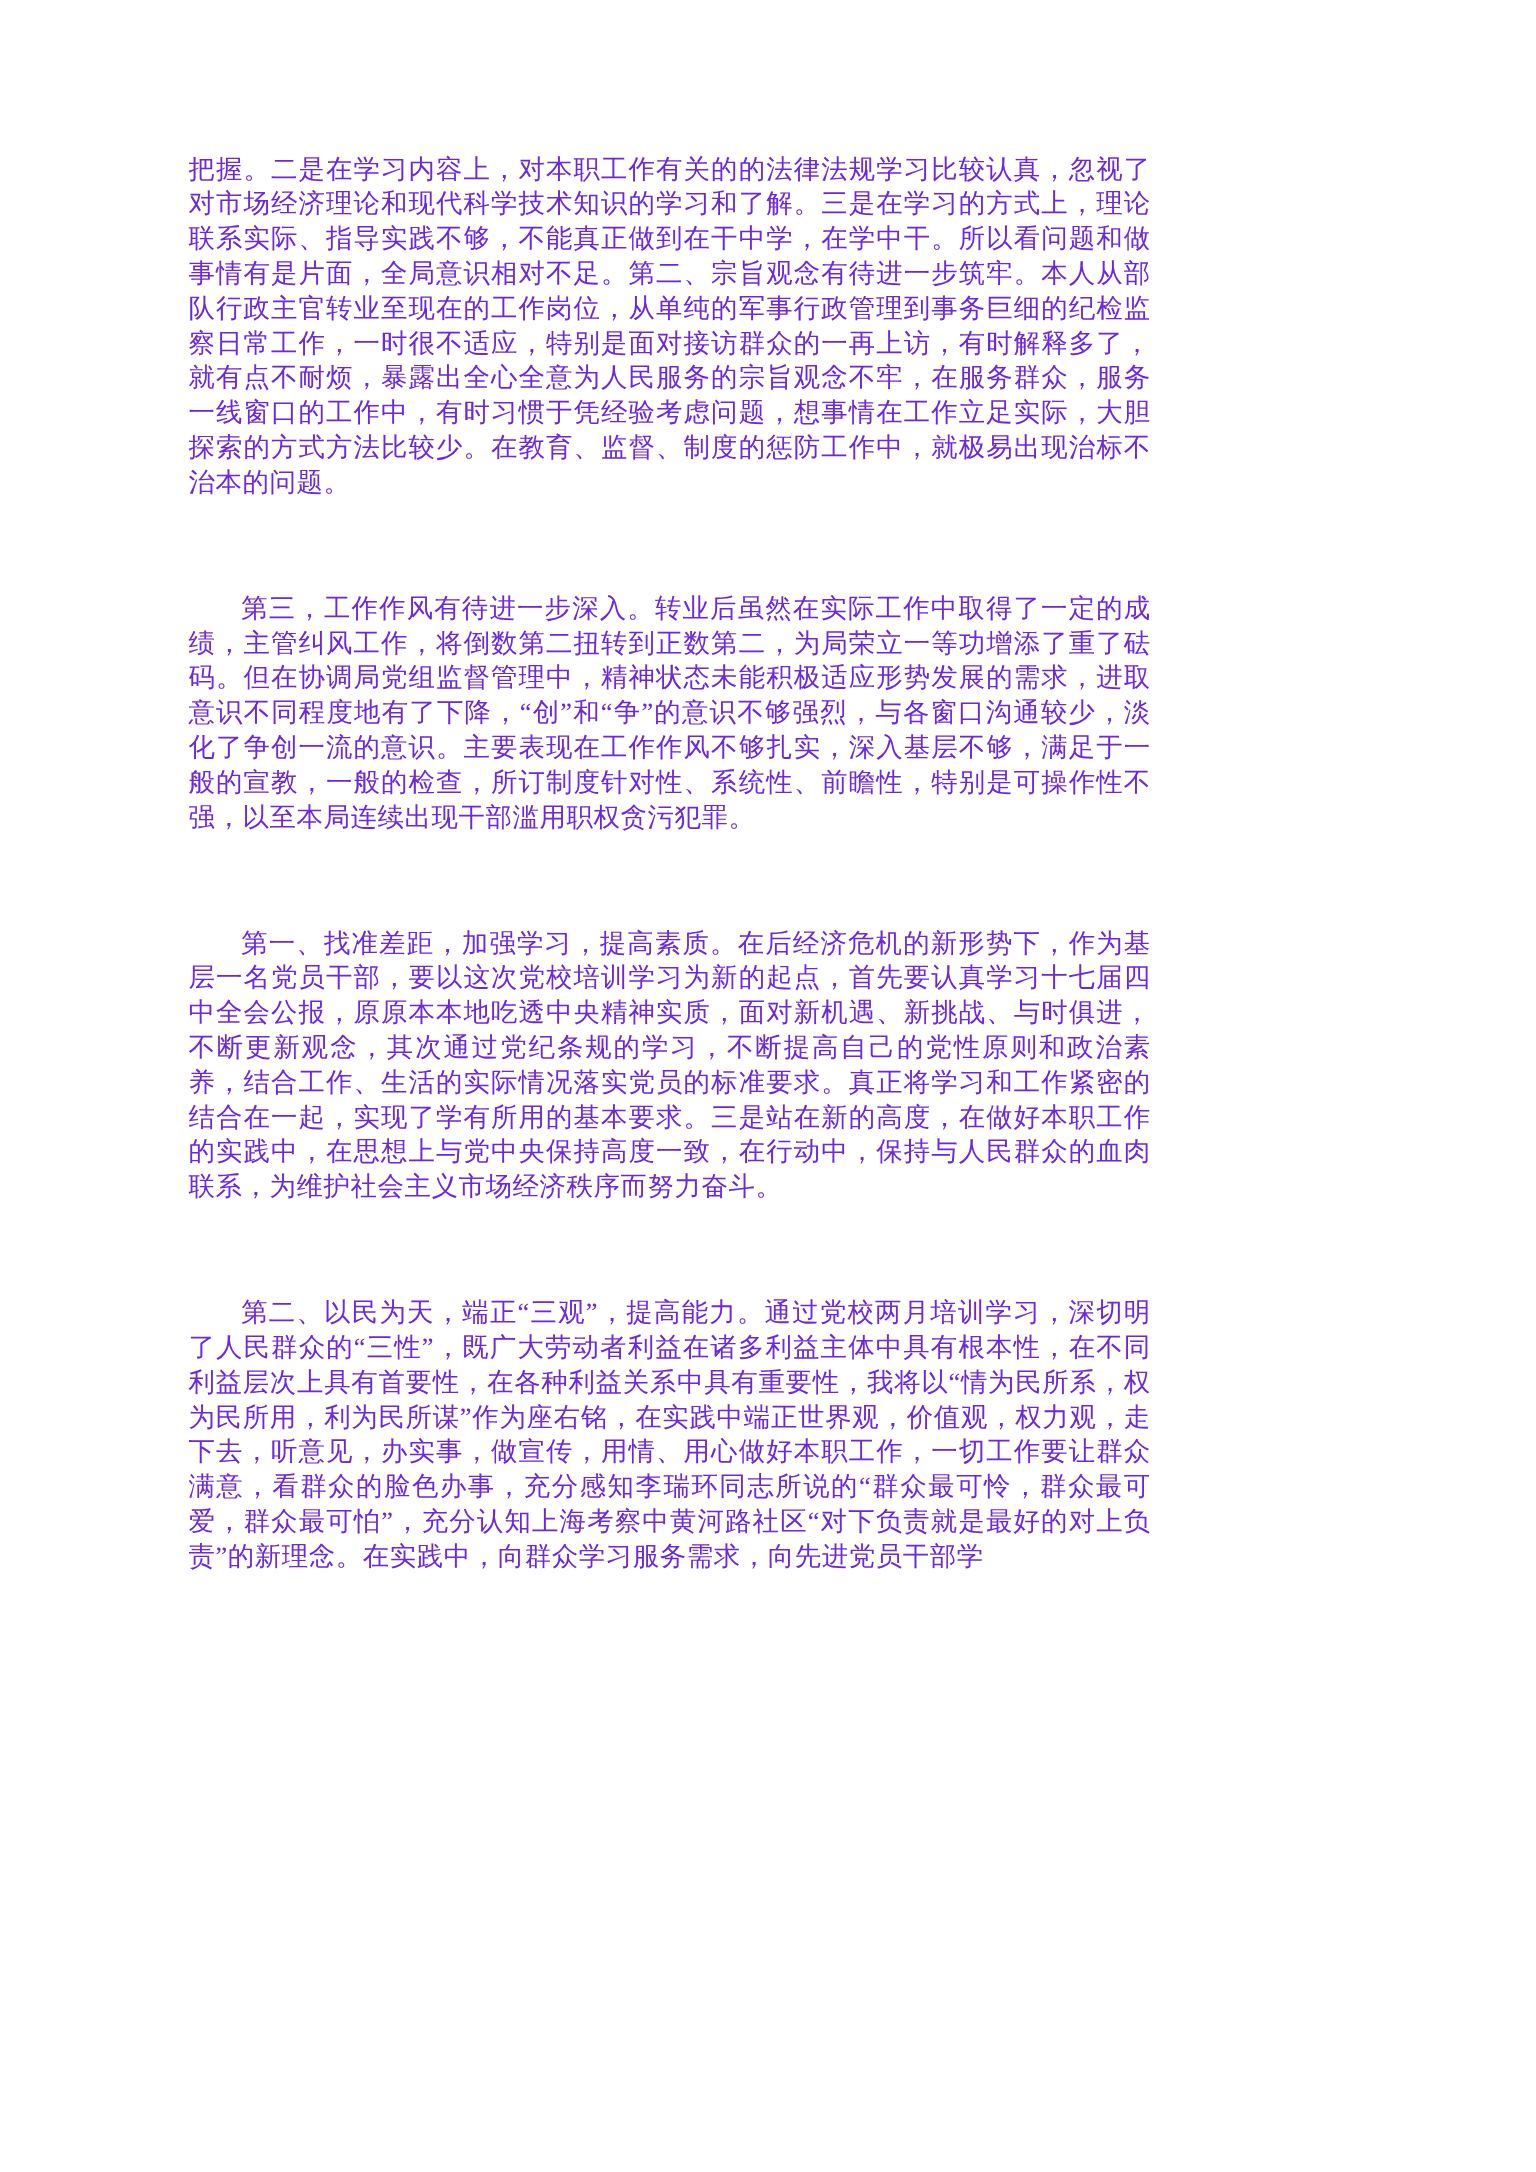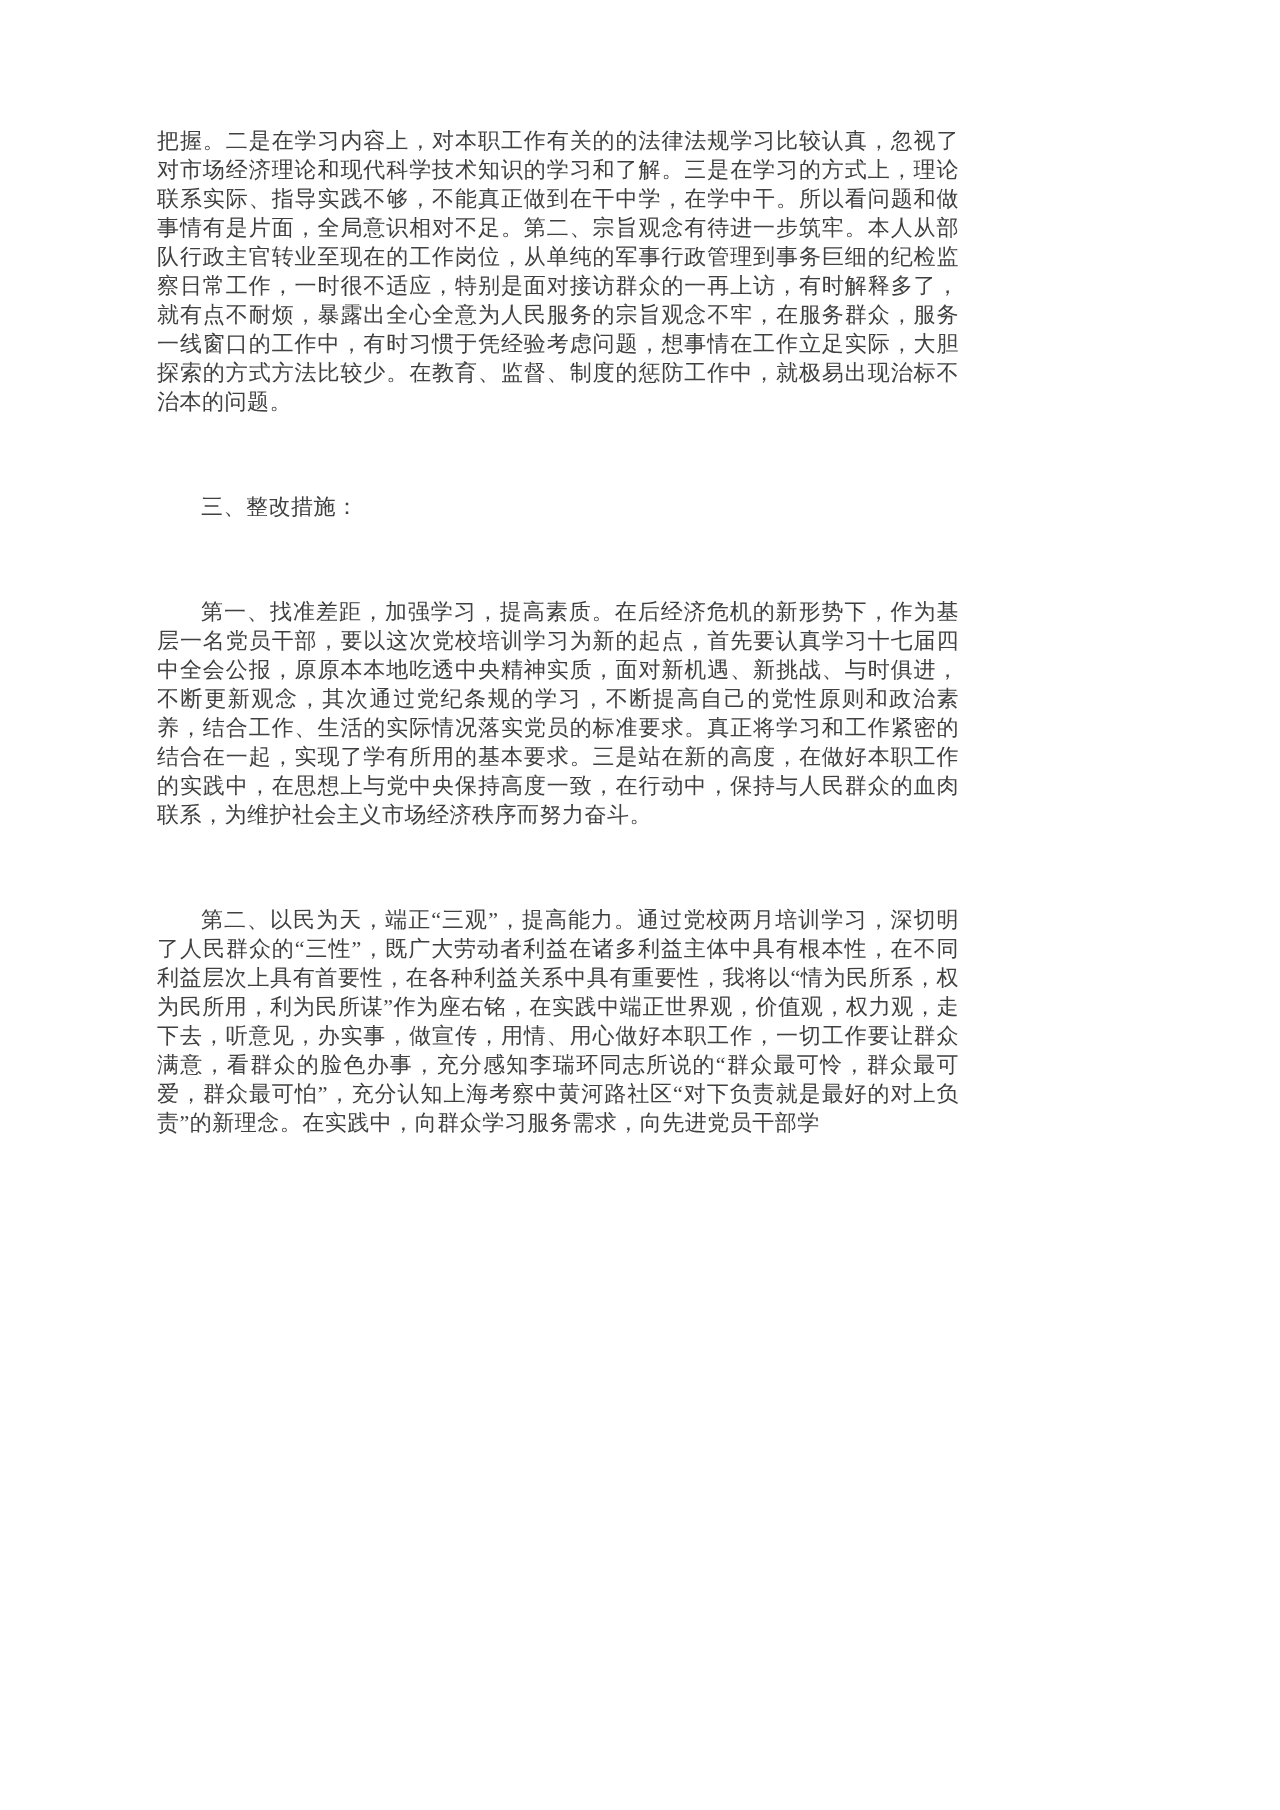--- a/index.html
+++ b/index.html
@@ -13,21 +13,21 @@
     height: 1810px;
     background: #ffffff;
     overflow: hidden;
     font-family: "Liberation Serif", "DejaVu Serif", serif;
   }
   .doc-content {
     position: absolute;
     top: 126px;
     left: 157px;
     width: 802px;
-    color: #404040;
+    color: #6d28d9;
     font-size: 22px;
     line-height: 29px;
     text-align: justify;
     text-justify: inter-character;
     letter-spacing: 0.5px;
   }
   p.para {
     margin: 0 0 76px 0;
     padding: 0;
   }
@@ -38,17 +38,17 @@
     margin-bottom: 0;
     margin-top: 40px;
   }
 </style>
 </head>
 <body>
 
 <div class="page">
   <div class="doc-content">
     <p class="para">把握。二是在学习内容上，对本职工作有关的的法律法规学习比较认真，忽视了对市场经济理论和现代科学技术知识的学习和了解。三是在学习的方式上，理论联系实际、指导实践不够，不能真正做到在干中学，在学中干。所以看问题和做事情有是片面，全局意识相对不足。第二、宗旨观念有待进一步筑牢。本人从部队行政主官转业至现在的工作岗位，从单纯的军事行政管理到事务巨细的纪检监察日常工作，一时很不适应，特别是面对接访群众的一再上访，有时解释多了，就有点不耐烦，暴露出全心全意为人民服务的宗旨观念不牢，在服务群众，服务一线窗口的工作中，有时习惯于凭经验考虑问题，想事情在工作立足实际，大胆探索的方式方法比较少。在教育、监督、制度的惩防工作中，就极易出现治标不治本的问题。</p>
-    <p class="para indent">三、整改措施：</p>
+    <p class="para indent">第三，工作作风有待进一步深入。转业后虽然在实际工作中取得了一定的成绩，主管纠风工作，将倒数第二扭转到正数第二，为局荣立一等功增添了重了砝码。但在协调局党组监督管理中，精神状态未能积极适应形势发展的需求，进取意识不同程度地有了下降，“创”和“争”的意识不够强烈，与各窗口沟通较少，淡化了争创一流的意识。主要表现在工作作风不够扎实，深入基层不够，满足于一般的宣教，一般的检查，所订制度针对性、系统性、前瞻性，特别是可操作性不强，以至本局连续出现干部滥用职权贪污犯罪。</p>
     <p class="para indent">第一、找准差距，加强学习，提高素质。在后经济危机的新形势下，作为基层一名党员干部，要以这次党校培训学习为新的起点，首先要认真学习十七届四中全会公报，原原本本地吃透中央精神实质，面对新机遇、新挑战、与时俱进，不断更新观念，其次通过党纪条规的学习，不断提高自己的党性原则和政治素养，结合工作、生活的实际情况落实党员的标准要求。真正将学习和工作紧密的结合在一起，实现了学有所用的基本要求。三是站在新的高度，在做好本职工作的实践中，在思想上与党中央保持高度一致，在行动中，保持与人民群众的血肉联系，为维护社会主义市场经济秩序而努力奋斗。</p>
     <p class="para indent">第二、以民为天，端正“三观”，提高能力。通过党校两月培训学习，深切明了人民群众的“三性”，既广大劳动者利益在诸多利益主体中具有根本性，在不同利益层次上具有首要性，在各种利益关系中具有重要性，我将以“情为民所系，权为民所用，利为民所谋”作为座右铭，在实践中端正世界观，价值观，权力观，走下去，听意见，办实事，做宣传，用情、用心做好本职工作，一切工作要让群众满意，看群众的脸色办事，充分感知李瑞环同志所说的“群众最可怜，群众最可爱，群众最可怕”，充分认知上海考察中黄河路社区“对下负责就是最好的对上负责”的新理念。在实践中，向群众学习服务需求，向先进党员干部学</p>
   </div>
 </div>
 
 </body></html>

